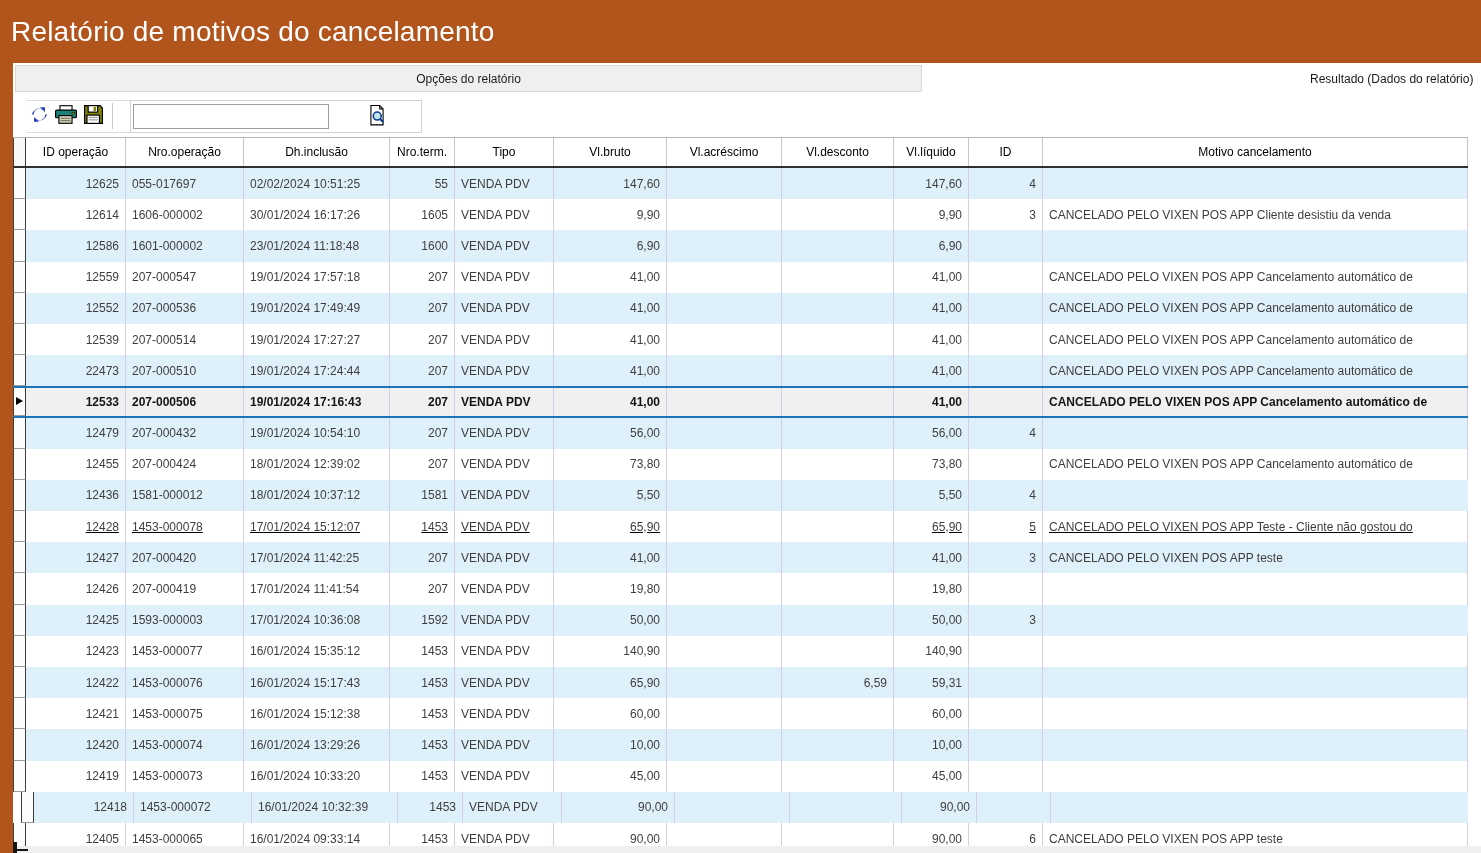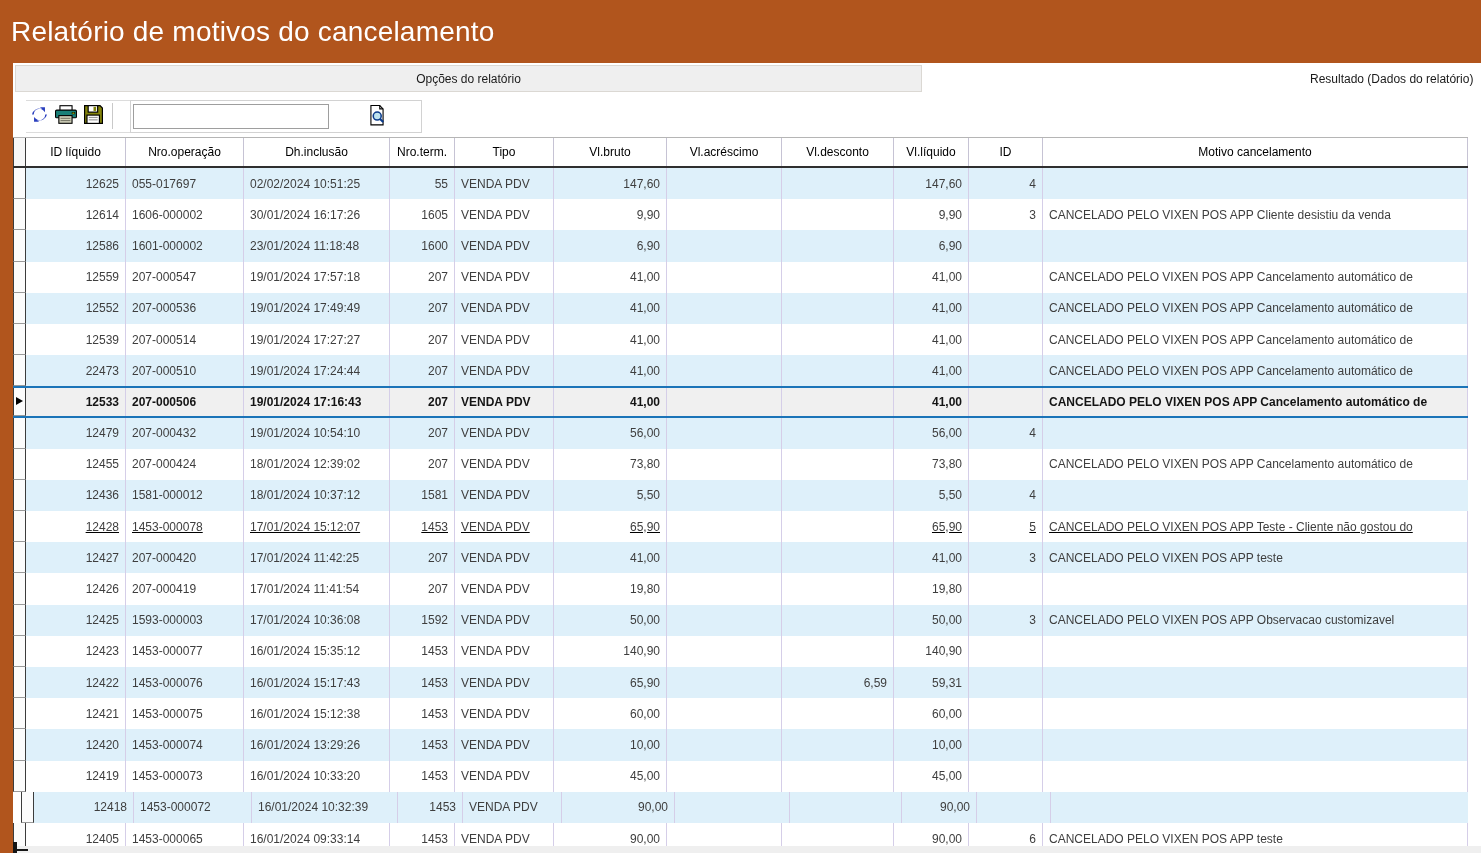--- a/index.html
+++ b/index.html
@@ -105,21 +105,21 @@
           <path d="M11.5 0.5v3h3" fill="none" stroke="#000"></path>
           <circle cx="9.2" cy="10" r="3.6" fill="#BFE4F0" stroke="#0B3B8C" stroke-width="1.4"></circle>
           <line x1="11.8" y1="12.6" x2="14.6" y2="15.4" stroke="#0B3B8C" stroke-width="2"></line>
         </svg>
       </span>
     </button>
   </div>
 
   <div class="grid-header" id="grid-header" style="grid-template-columns: 13px 100px 118px 146px 65px 99px 113px 115px 112px 75px 74px 425px;">
       <div class="hcell hgutter"></div>
-      <div class="hcell">ID líquido</div>
+      <div class="hcell">ID operação</div>
       <div class="hcell">Nro.operação</div>
       <div class="hcell">Dh.inclusão</div>
       <div class="hcell">Nro.term.</div>
       <div class="hcell">Tipo</div>
       <div class="hcell">Vl.bruto</div>
       <div class="hcell">Vl.acréscimo</div>
       <div class="hcell">Vl.desconto</div>
       <div class="hcell">Vl.líquido</div>
       <div class="hcell">ID</div>
       <div class="hcell">Motivo cancelamento</div>
@@ -327,21 +327,20 @@
         <div class="cell al-r">12425</div>
         <div class="cell al-l">1593-000003</div>
         <div class="cell al-l">17/01/2024 10:36:08</div>
         <div class="cell al-r">1592</div>
         <div class="cell al-l">VENDA PDV</div>
         <div class="cell al-r">50,00</div>
         <div class="cell al-r"></div>
         <div class="cell al-r"></div>
         <div class="cell al-r">50,00</div>
         <div class="cell al-r">3</div>
-        <div class="cell al-l">CANCELADO PELO VIXEN POS APP Observacao customizavel</div>
       </div>
       <div class="row" style="grid-template-columns: 13px 100px 118px 146px 65px 99px 113px 115px 112px 75px 74px 425px;">
         <div class="cell gutter"></div>
         <div class="cell al-r">12423</div>
         <div class="cell al-l">1453-000077</div>
         <div class="cell al-l">16/01/2024 15:35:12</div>
         <div class="cell al-r">1453</div>
         <div class="cell al-l">VENDA PDV</div>
         <div class="cell al-r">140,90</div>
         <div class="cell al-r"></div>

